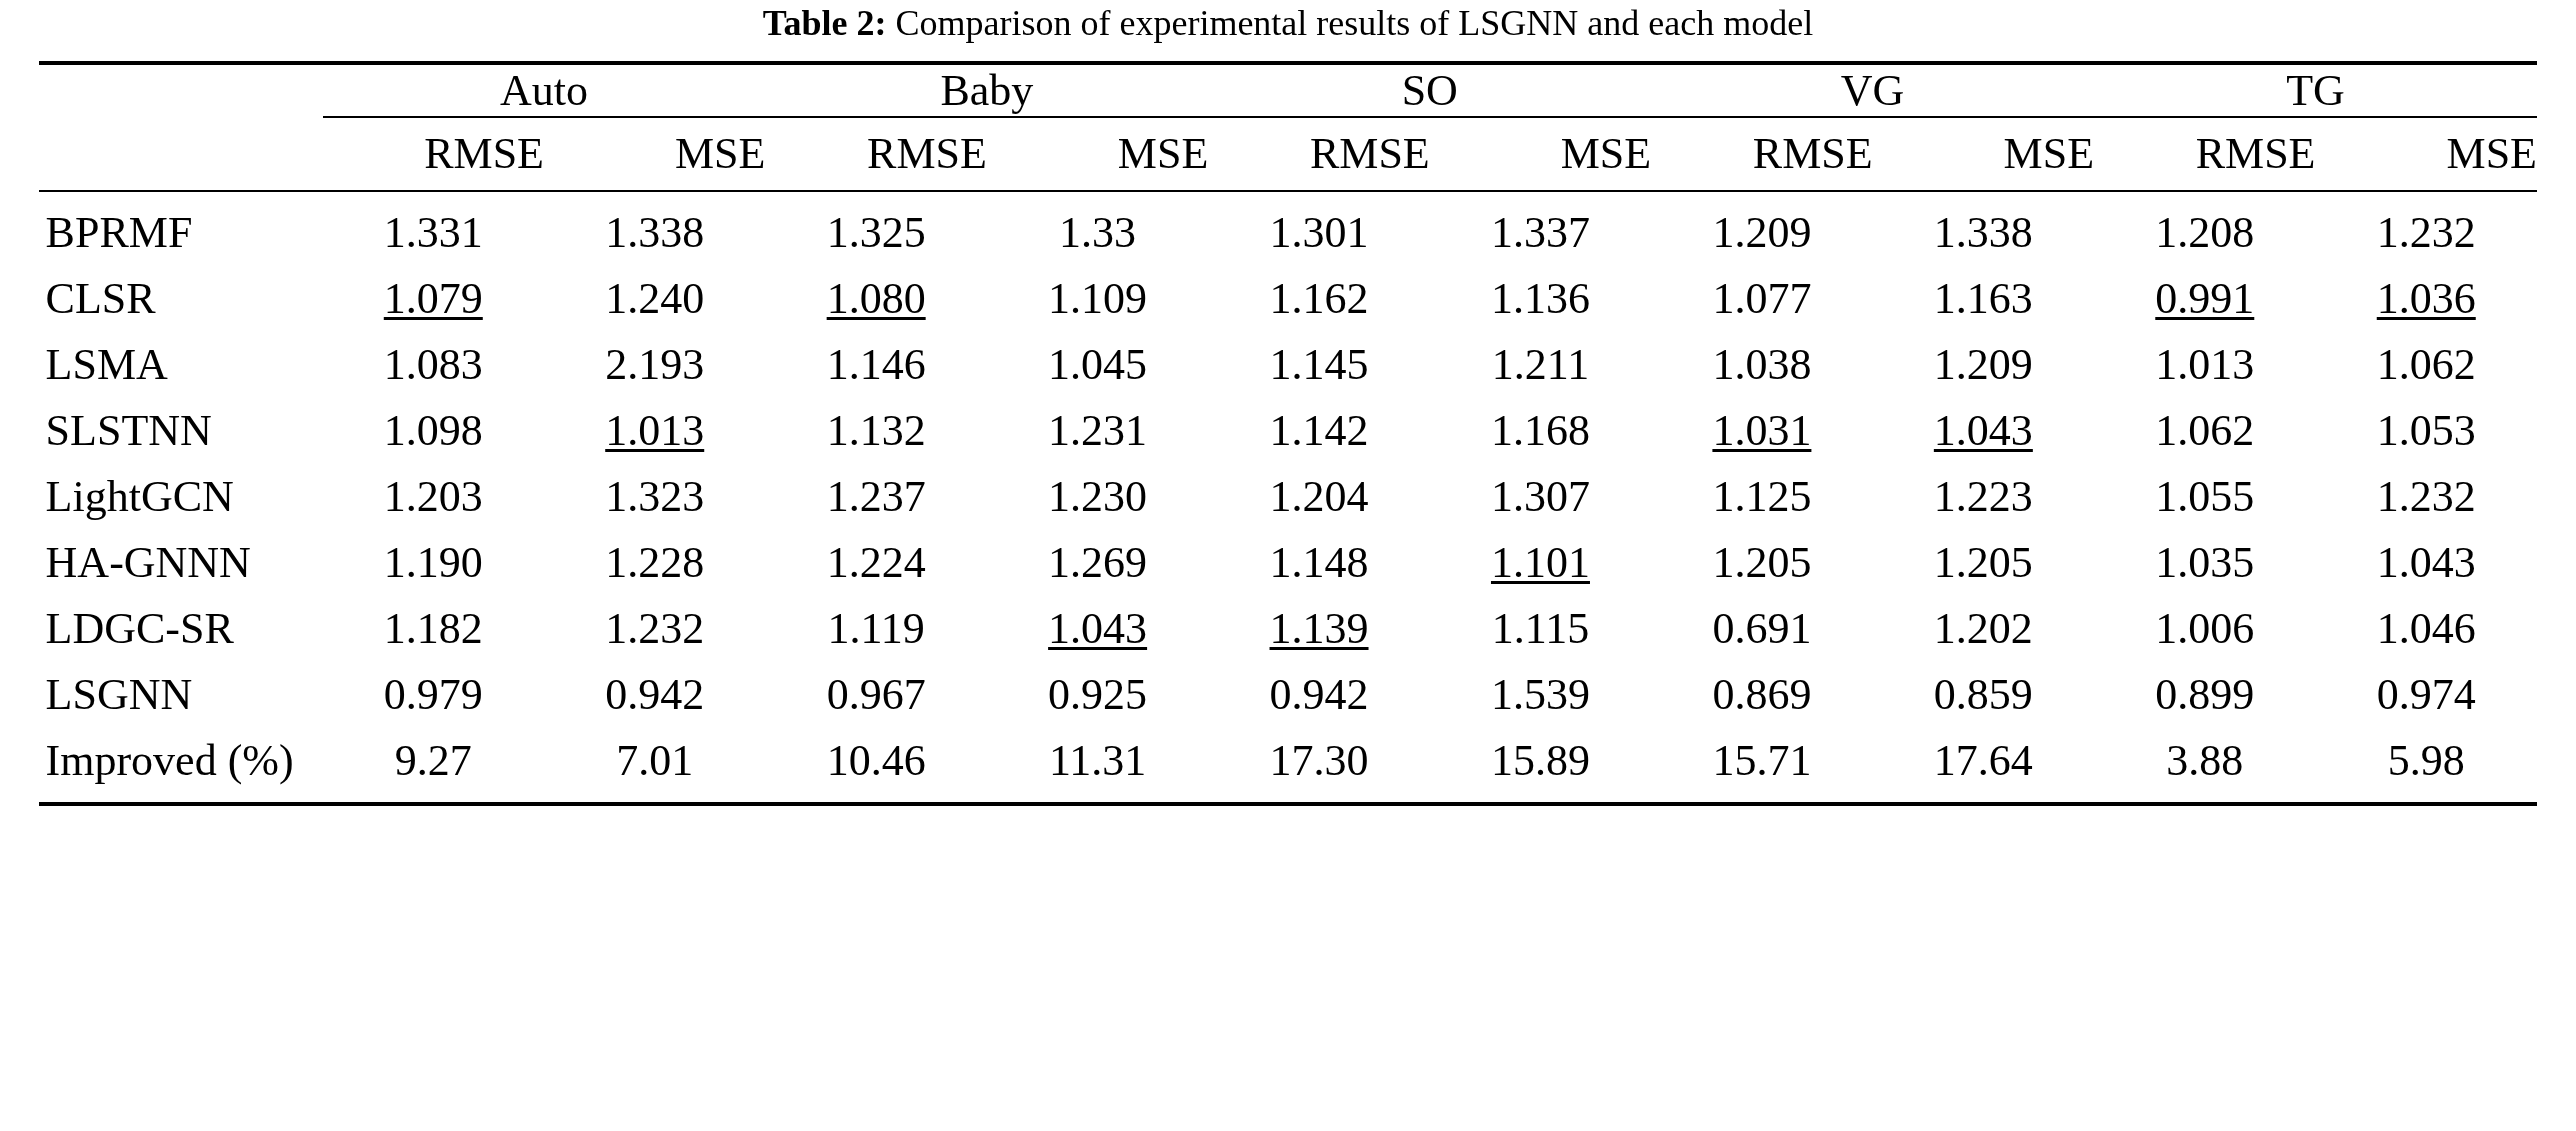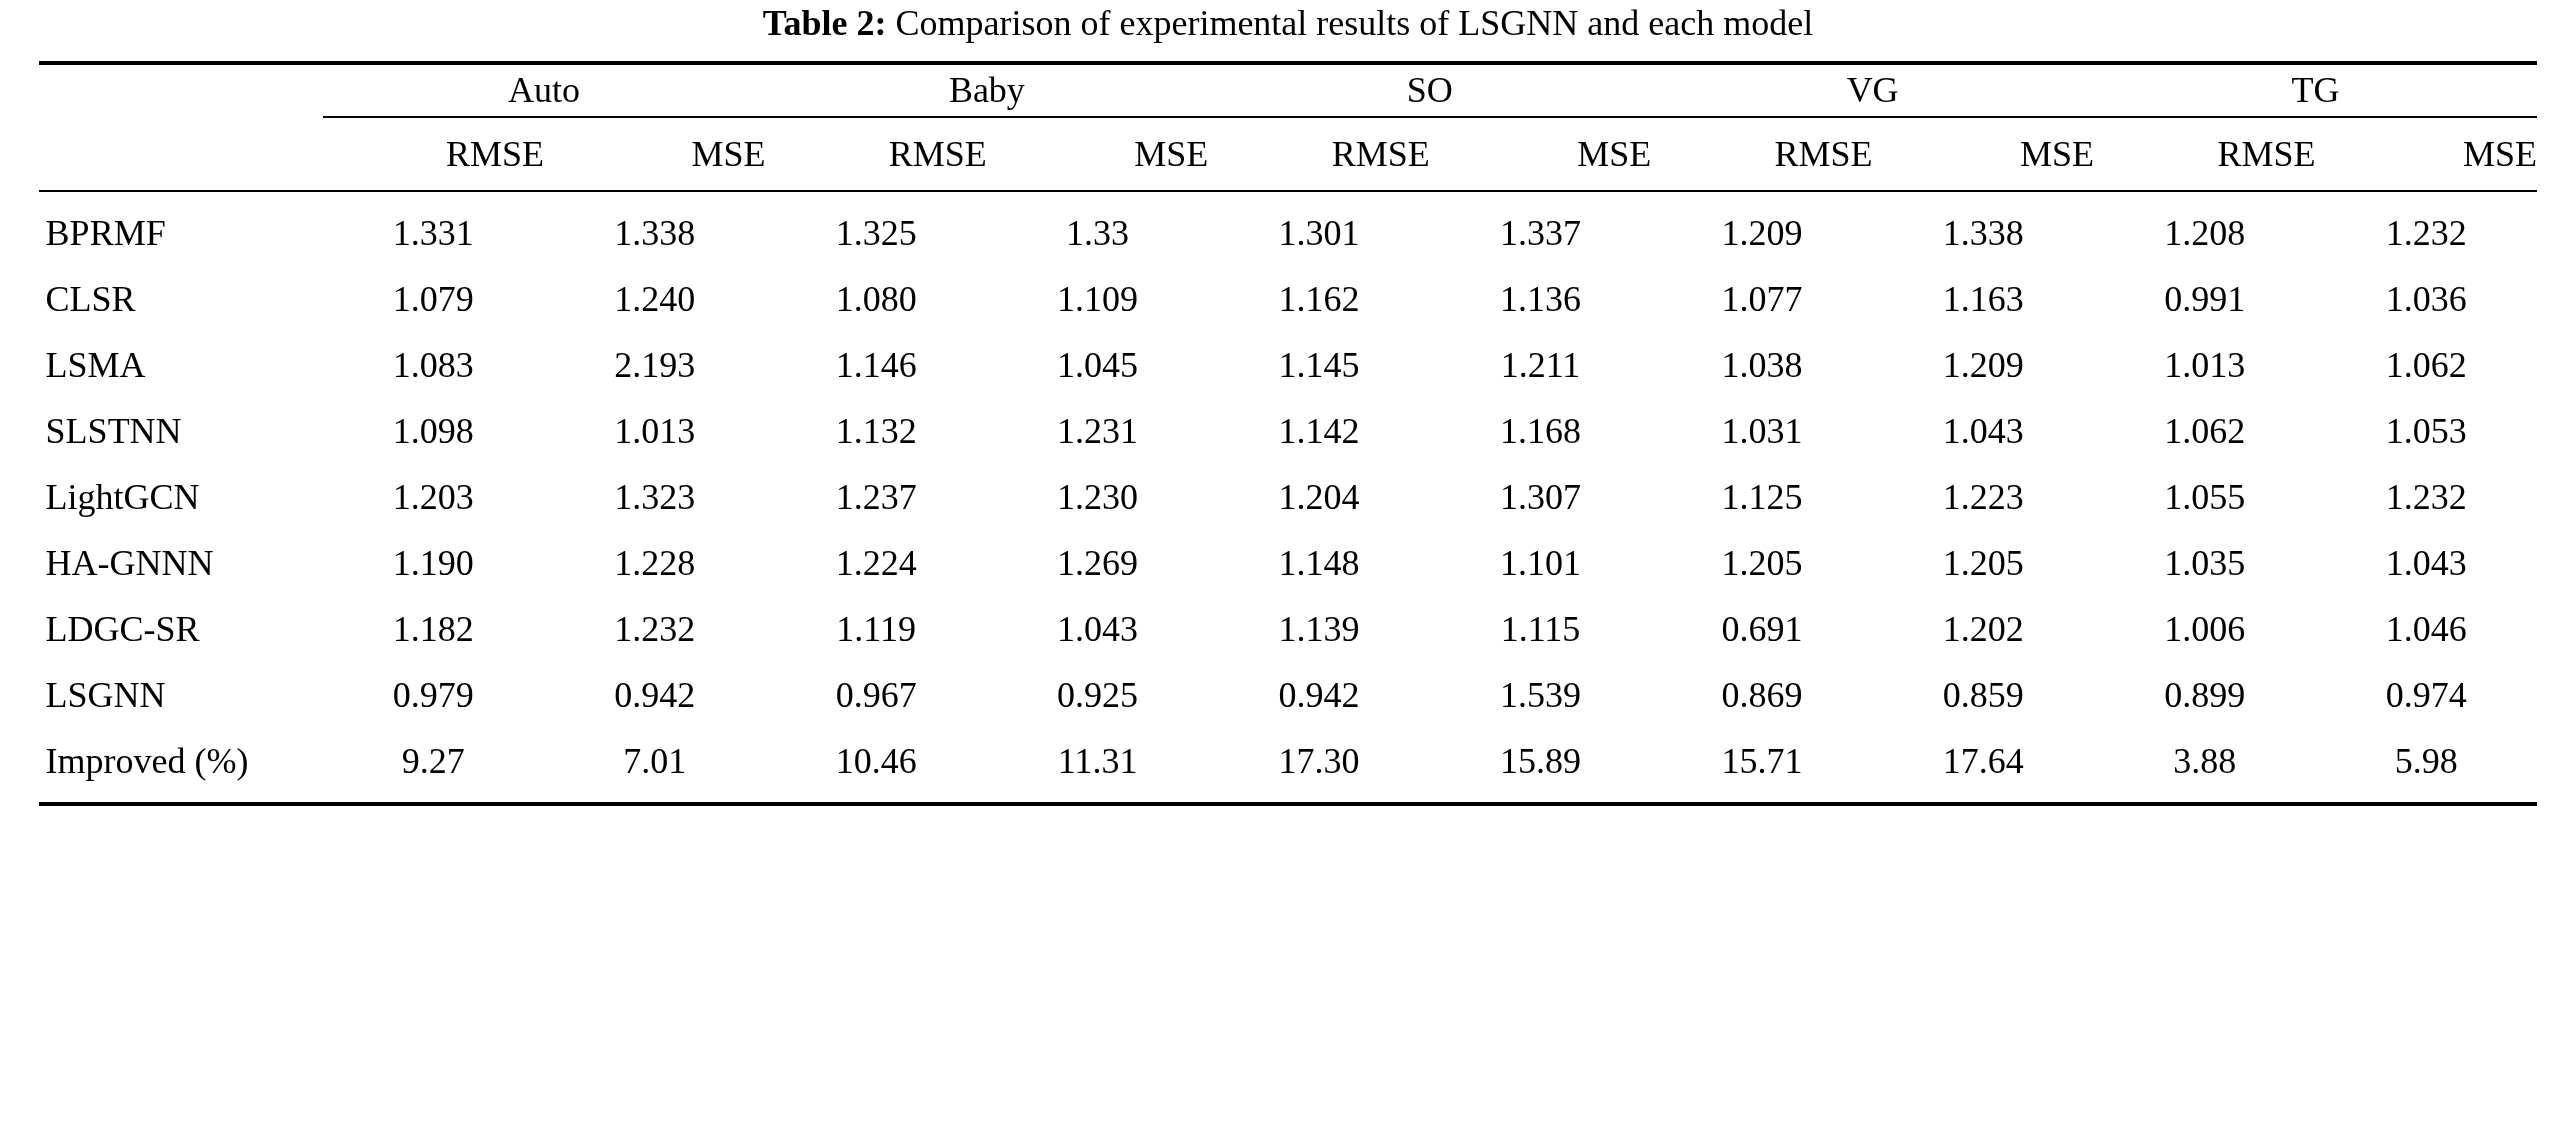--- a/index.html
+++ b/index.html
@@ -32,21 +32,21 @@
   .caption .cap-label {
     font-weight: bold;
   }
   .cap-text {
     font-weight: normal;
   }
   table.results {
     border-collapse: collapse;
     width: 100%;
     table-layout: fixed;
-    font-size: 36px;
+    font-size: 44px;
   }
   table.results td, table.results th {
     padding: 0;
     font-weight: normal;
     vertical-align: middle;
   }
   
   .rule-top td {
     border-top: 4px solid #000;
     height: 0;
@@ -86,20 +86,21 @@
   .datarow td.model {
     text-align: left;
     padding-left: 6.6px;
   }
   .spacer-row td {
     height: 8px;
     font-size: 0;
     line-height: 0;
   }
   .u {
+    text-decoration: underline;
     text-underline-offset: 4px;
     text-decoration-thickness: 2.6px;
   }
   .b {
     font-weight: bold;
   }
   col.c-model { width: 283px; }
   col.c-val { width: 221px; }
 </style>
 </head>

